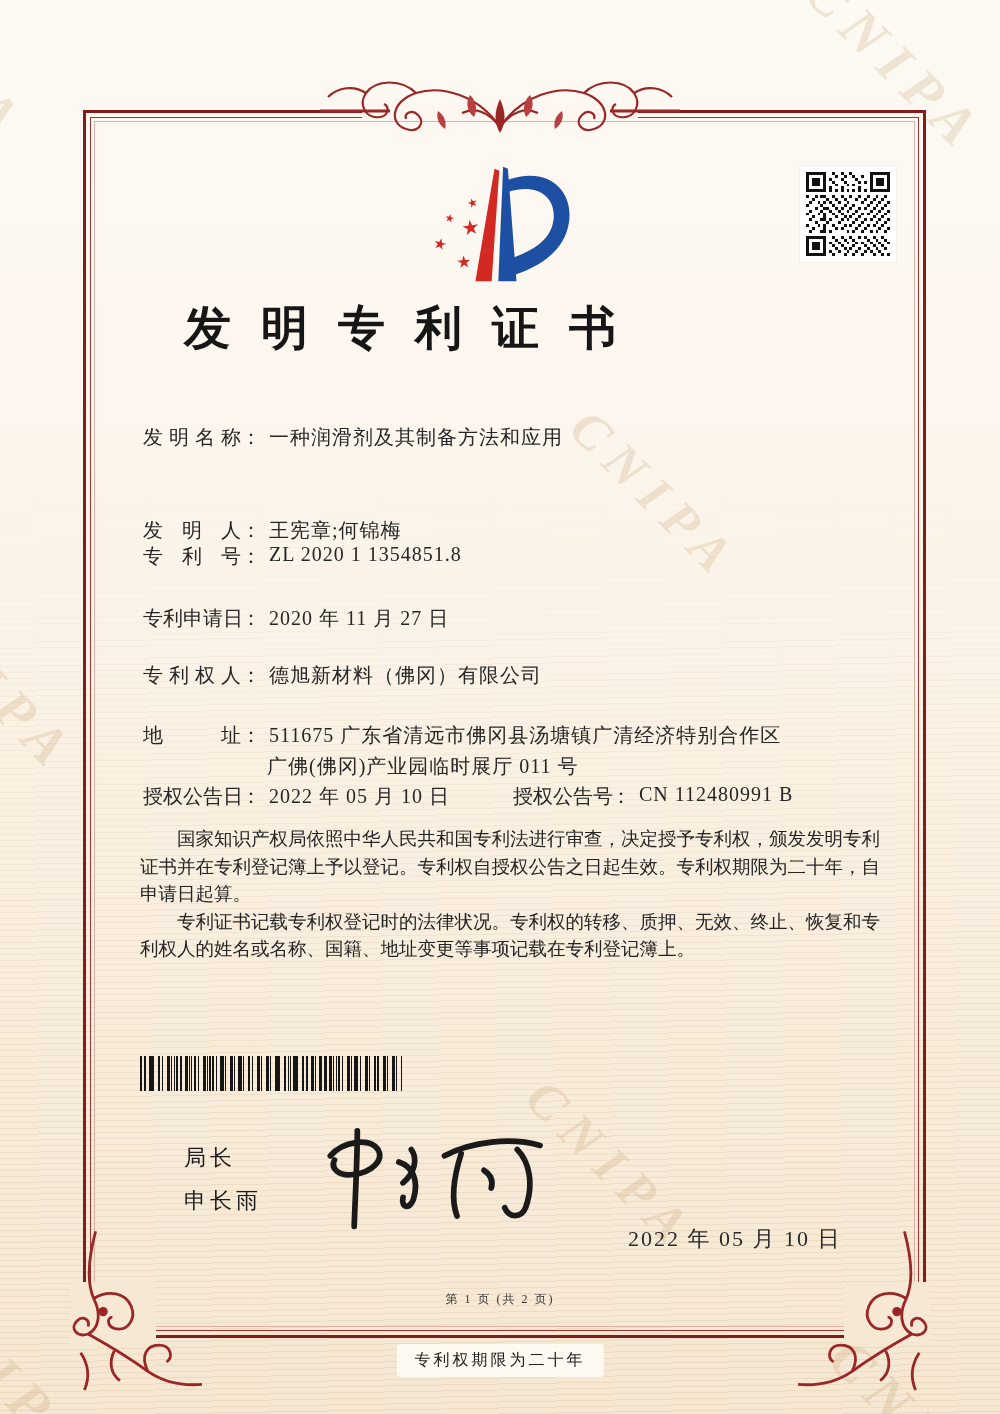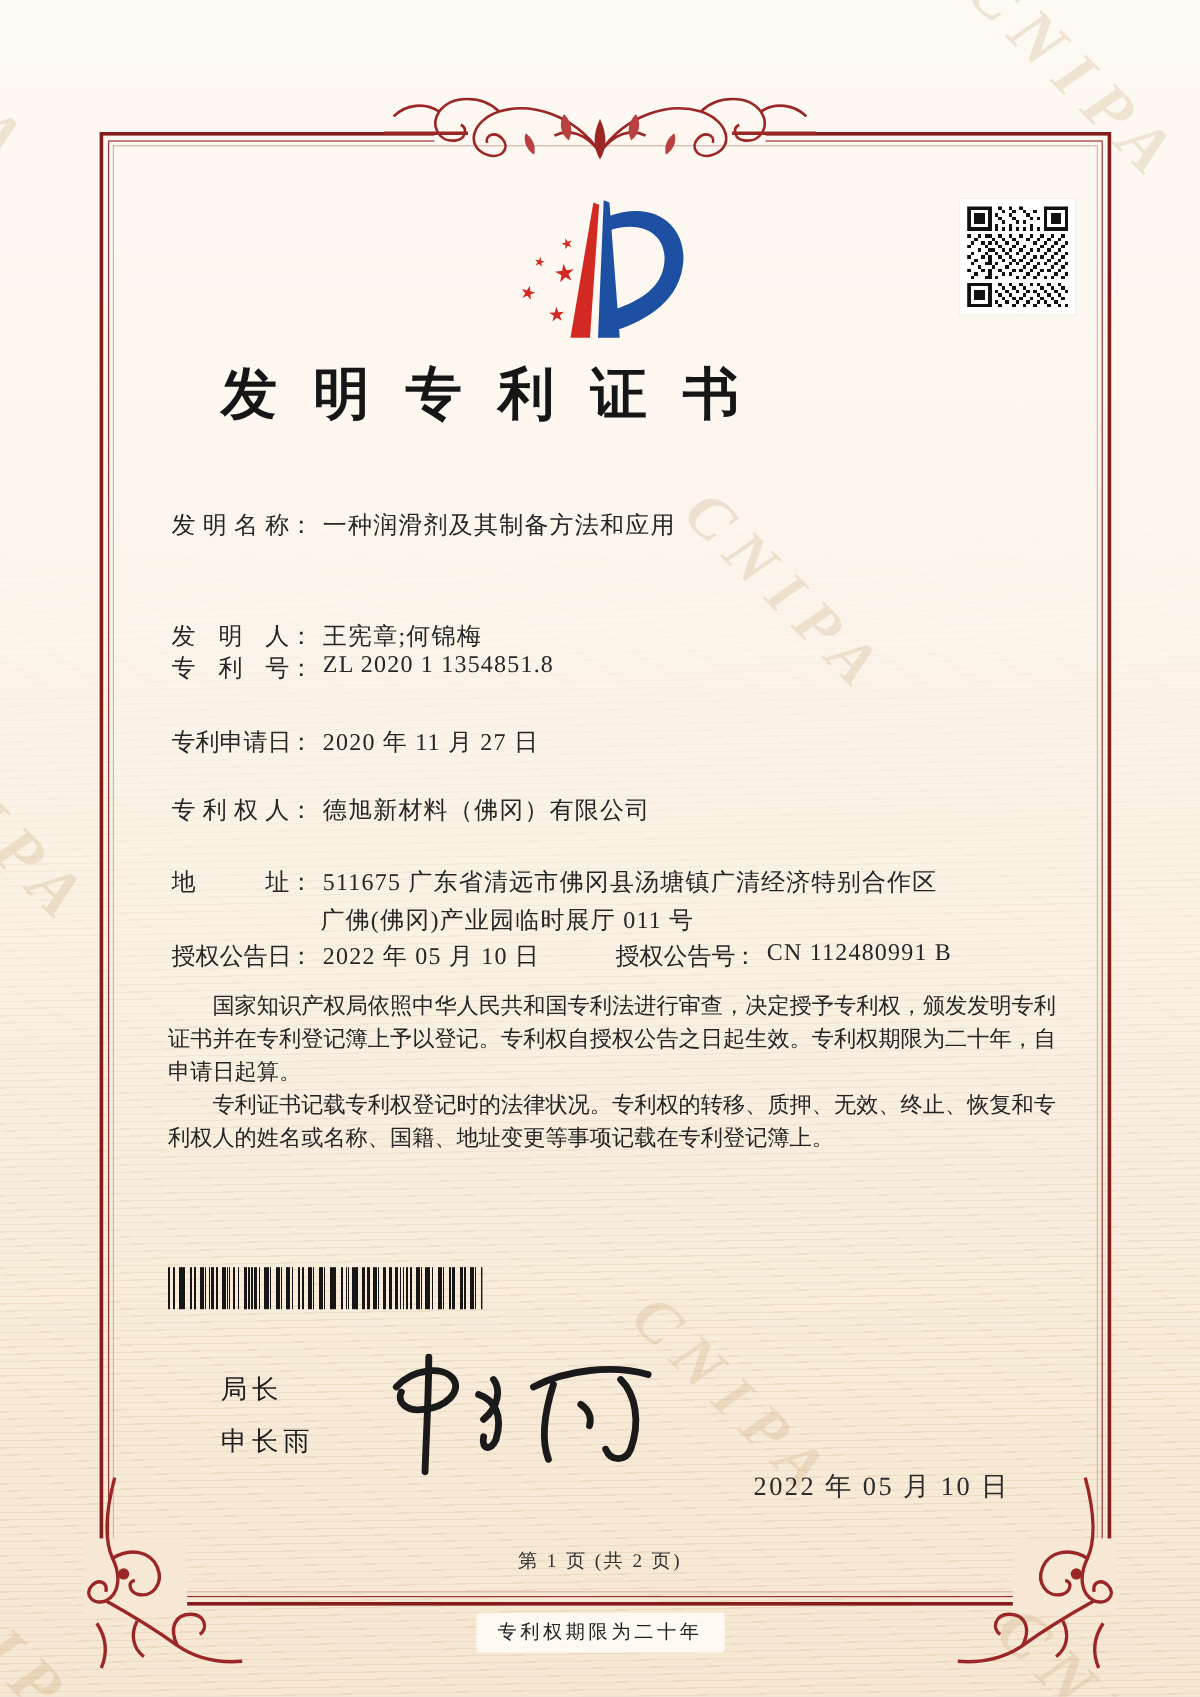--- a/index.html
+++ b/index.html
@@ -62,21 +62,21 @@
   .barcode{
     position:absolute;left:140px;top:1056px;width:262px;height:35px;
     background-image:
       repeating-linear-gradient(90deg,#161616 0 2px,transparent 2px 4px,#161616 4px 5px,transparent 5px 9px,#161616 9px 12px,transparent 12px 13px,#161616 13px 14px,transparent 14px 18px),
       repeating-linear-gradient(90deg,transparent 0 5px,#161616 5px 6px,transparent 6px 11px,#161616 11px 13px,transparent 13px 22px,#161616 22px 23px,transparent 23px 29px);
   }
   .signer{position:absolute;left:143px;font-size:22px;color:#1d1d1d;
     font-family:"Liberation Sans","DejaVu Sans",sans-serif;font-weight:500;letter-spacing:4px;margin-left:41px;}
   .signature{position:absolute;left:295px;top:1114px;}
   .issue-date{position:absolute;left:628px;top:1224px;font-size:22px;color:#2a2a2a;letter-spacing:2px;}
-  .page-num{position:absolute;left:0;top:1291px;width:1000px;text-align:center;font-size:16px;color:#333;letter-spacing:2px;}
+  .page-num{position:absolute;left:0;top:1291px;width:1000px;text-align:center;font-size:12px;color:#333;letter-spacing:2px;}
   .footer-note-wrap{position:absolute;left:0;top:1344px;width:1000px;text-align:center;}
   .footer-note{
     display:inline-block;font-size:16px;color:#222;letter-spacing:3px;
     background:rgba(255,253,247,0.85);padding:6px 18px;border-radius:3px;
   }
   .ornament-top{position:absolute;left:320px;top:71px;}
   .flourish-bl{position:absolute;left:62px;top:1228px;}
   .flourish-br{position:absolute;left:798px;top:1228px;transform:scaleX(-1);}
 </style>
 </head>

